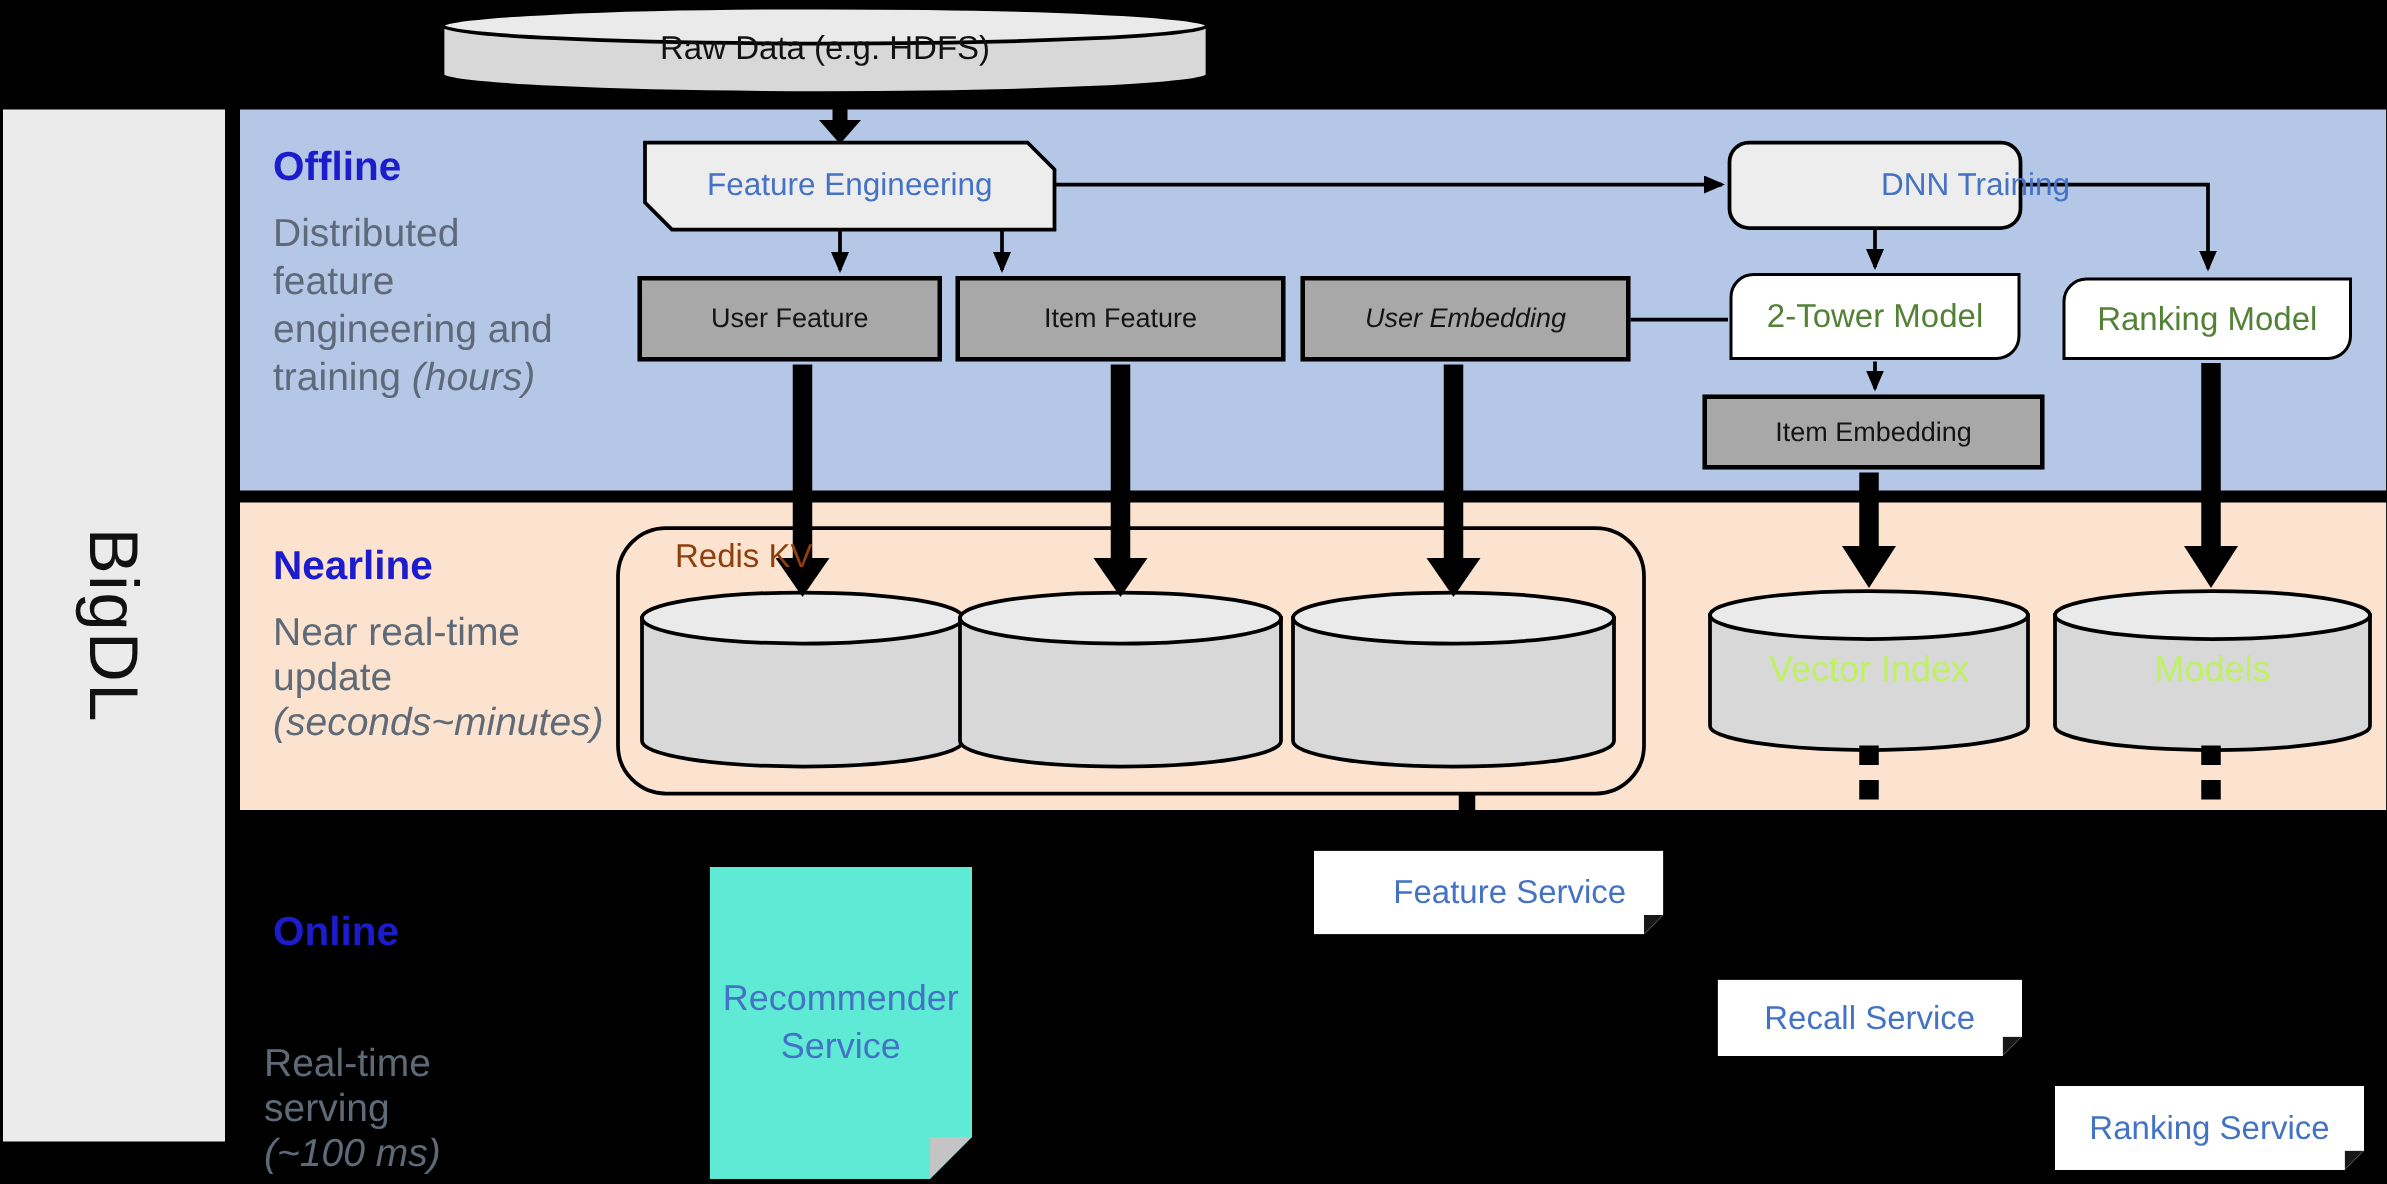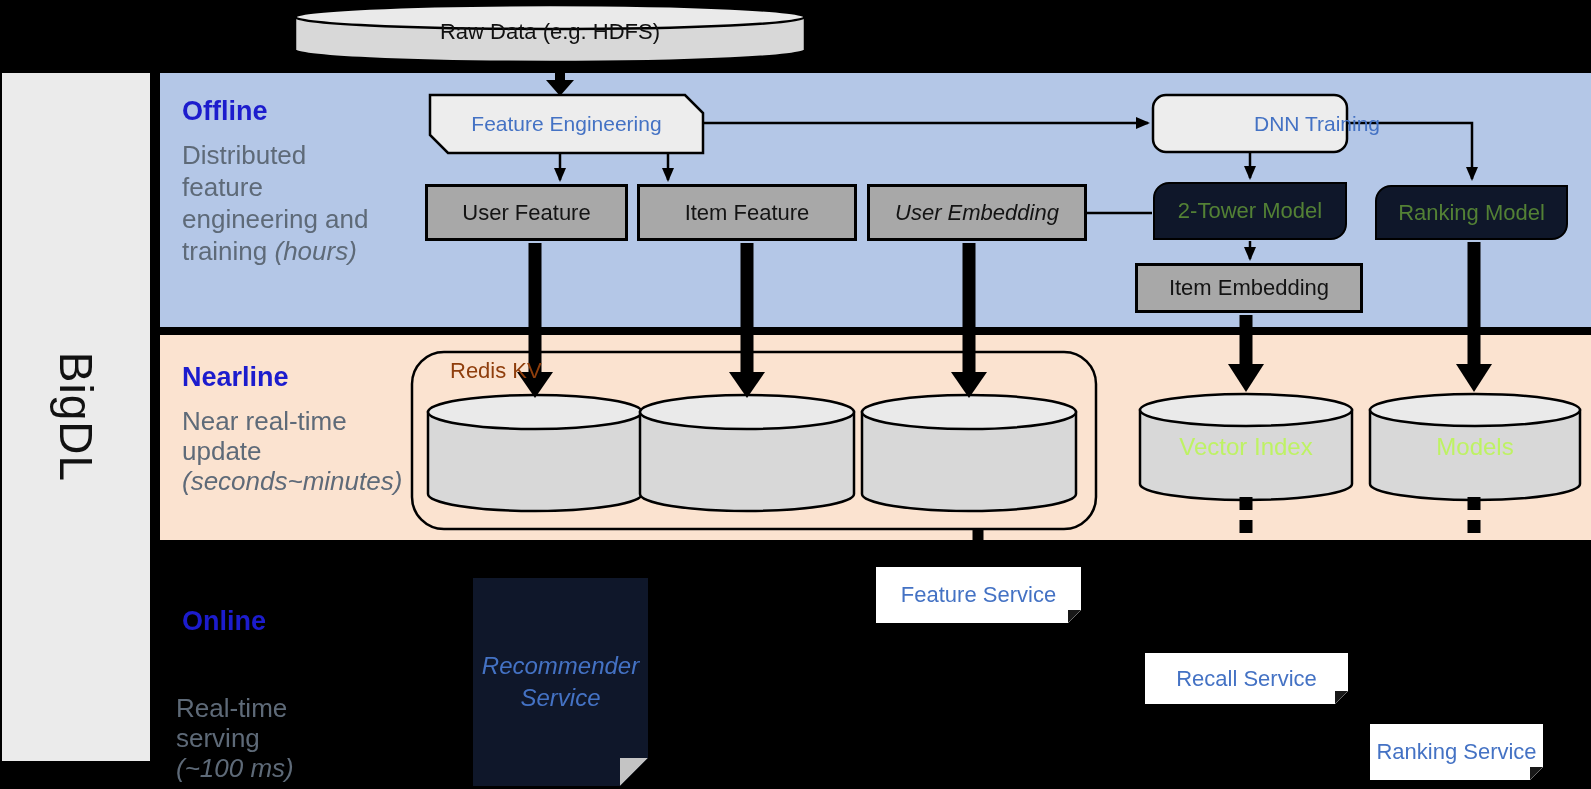--- a/index.html
+++ b/index.html
@@ -8,38 +8,38 @@
   .abs{position:absolute;}
   .band{position:absolute;}
   .band-offline{left:160px;top:73px;width:1431px;height:254px;background:#b4c7e7;}
   .band-nearline{left:160px;top:335px;width:1431px;height:205px;background:#fbe3d0;}
   .bigdl-bar{left:2px;top:73px;width:148px;height:688px;background:#ebebeb;
              display:flex;align-items:center;justify-content:center;}
   .bigdl-bar span{transform:rotate(90deg);font-size:46px;color:#111;letter-spacing:1px;white-space:nowrap;}
   .svg-layer{position:absolute;left:0;top:0;z-index:2;}
   .node{position:absolute;z-index:3;display:flex;align-items:center;justify-content:center;
         text-align:center;box-sizing:border-box;}
-  .darkbox{background:#a8a8a8;border:3px solid #000;color:#141414;font-size:22px;}
-  .greenbox{background:#0f172a;border:2.5px solid #000;border-radius:16px 0 16px 0;
+  .darkbox{background:#a8a8a8;border:3px solid #000;color:#141414;font-size:18px;}
+  .greenbox{background:#ffffff;border:2.5px solid #000;border-radius:16px 0 16px 0;
             color:#538135;font-size:22px;}
   .shape-label{position:absolute;z-index:4;display:flex;align-items:center;justify-content:center;
                text-align:center;color:#4472c4;font-size:21px;}
   .sec-title{position:absolute;z-index:3;font-size:27px;font-weight:600;color:#1c1ccd;}
   .sec-desc{position:absolute;z-index:3;font-size:26px;line-height:32px;color:#5e6a78;}
   .cyl-label{position:absolute;z-index:4;display:flex;align-items:center;justify-content:center;
              color:#bef264;font-size:24px;}
   .redis-label{position:absolute;z-index:4;color:#8f3e0c;font-size:22px;margin-left:16px;}
   .service{position:absolute;z-index:3;background:#fff;color:#4472c4;font-size:22px;
            display:flex;align-items:center;justify-content:center;
            clip-path:polygon(0 0,100% 0,100% calc(100% - 13px),calc(100% - 13px) 100%,0 100%);}
   .service .fold{position:absolute;right:0;bottom:0;width:13px;height:13px;background:#181818;
                  clip-path:polygon(0 100%,100% 0,0 0);}
-  .docshape{position:absolute;z-index:3;background:#0f172a;color:#4472c4;font-size:24px;line-height:32px;
+  .docshape{position:absolute;z-index:3;background:#5eead4;color:#4472c4;font-size:24px;line-height:32px;
             display:flex;align-items:center;justify-content:center;text-align:center;
-            clip-path:polygon(0 0,100% 0,100% calc(100% - 28px),calc(100% - 28px) 100%,0 100%);font-style:italic;}
+            clip-path:polygon(0 0,100% 0,100% calc(100% - 28px),calc(100% - 28px) 100%,0 100%);}
   .docshape .fold{position:absolute;right:0;bottom:0;width:28px;height:28px;background:#c4c4c4;
                   clip-path:polygon(0 100%,100% 0,0 0);}
   i{font-style:italic;}
 </style>
 </head>
 <body>
 
 <div class="canvas">
 
   <div class="band band-offline"></div>
@@ -163,26 +163,26 @@
   </div>
 
   <div class="docshape" style="left:473px;top:578px;width:175px;height:208px;">
     <div>
       <div>Recommender</div>
       <div>Service</div>
     </div>
     <span class="fold"></span>
   </div>
 
-  <div class="service" style="left:876px;top:567px;width:205px;height:56px;">
+  <div class="service" style="left:876px;top:567px;width:205px;height:56px;padding-left:28px;">
     <span>Feature Service</span>
     <span class="fold"></span>
   </div>
   <div class="service" style="left:1145px;top:653px;width:203px;height:51px;">
     <span>Recall Service</span>
     <span class="fold"></span>
   </div>
-  <div class="service" style="left:1370px;top:724px;width:173px;height:56px;">
+  <div class="service" style="left:1370px;top:724px;width:206px;height:56px;">
     <span>Ranking Service</span>
     <span class="fold"></span>
   </div>
 
 </div>
 
 </body></html>

